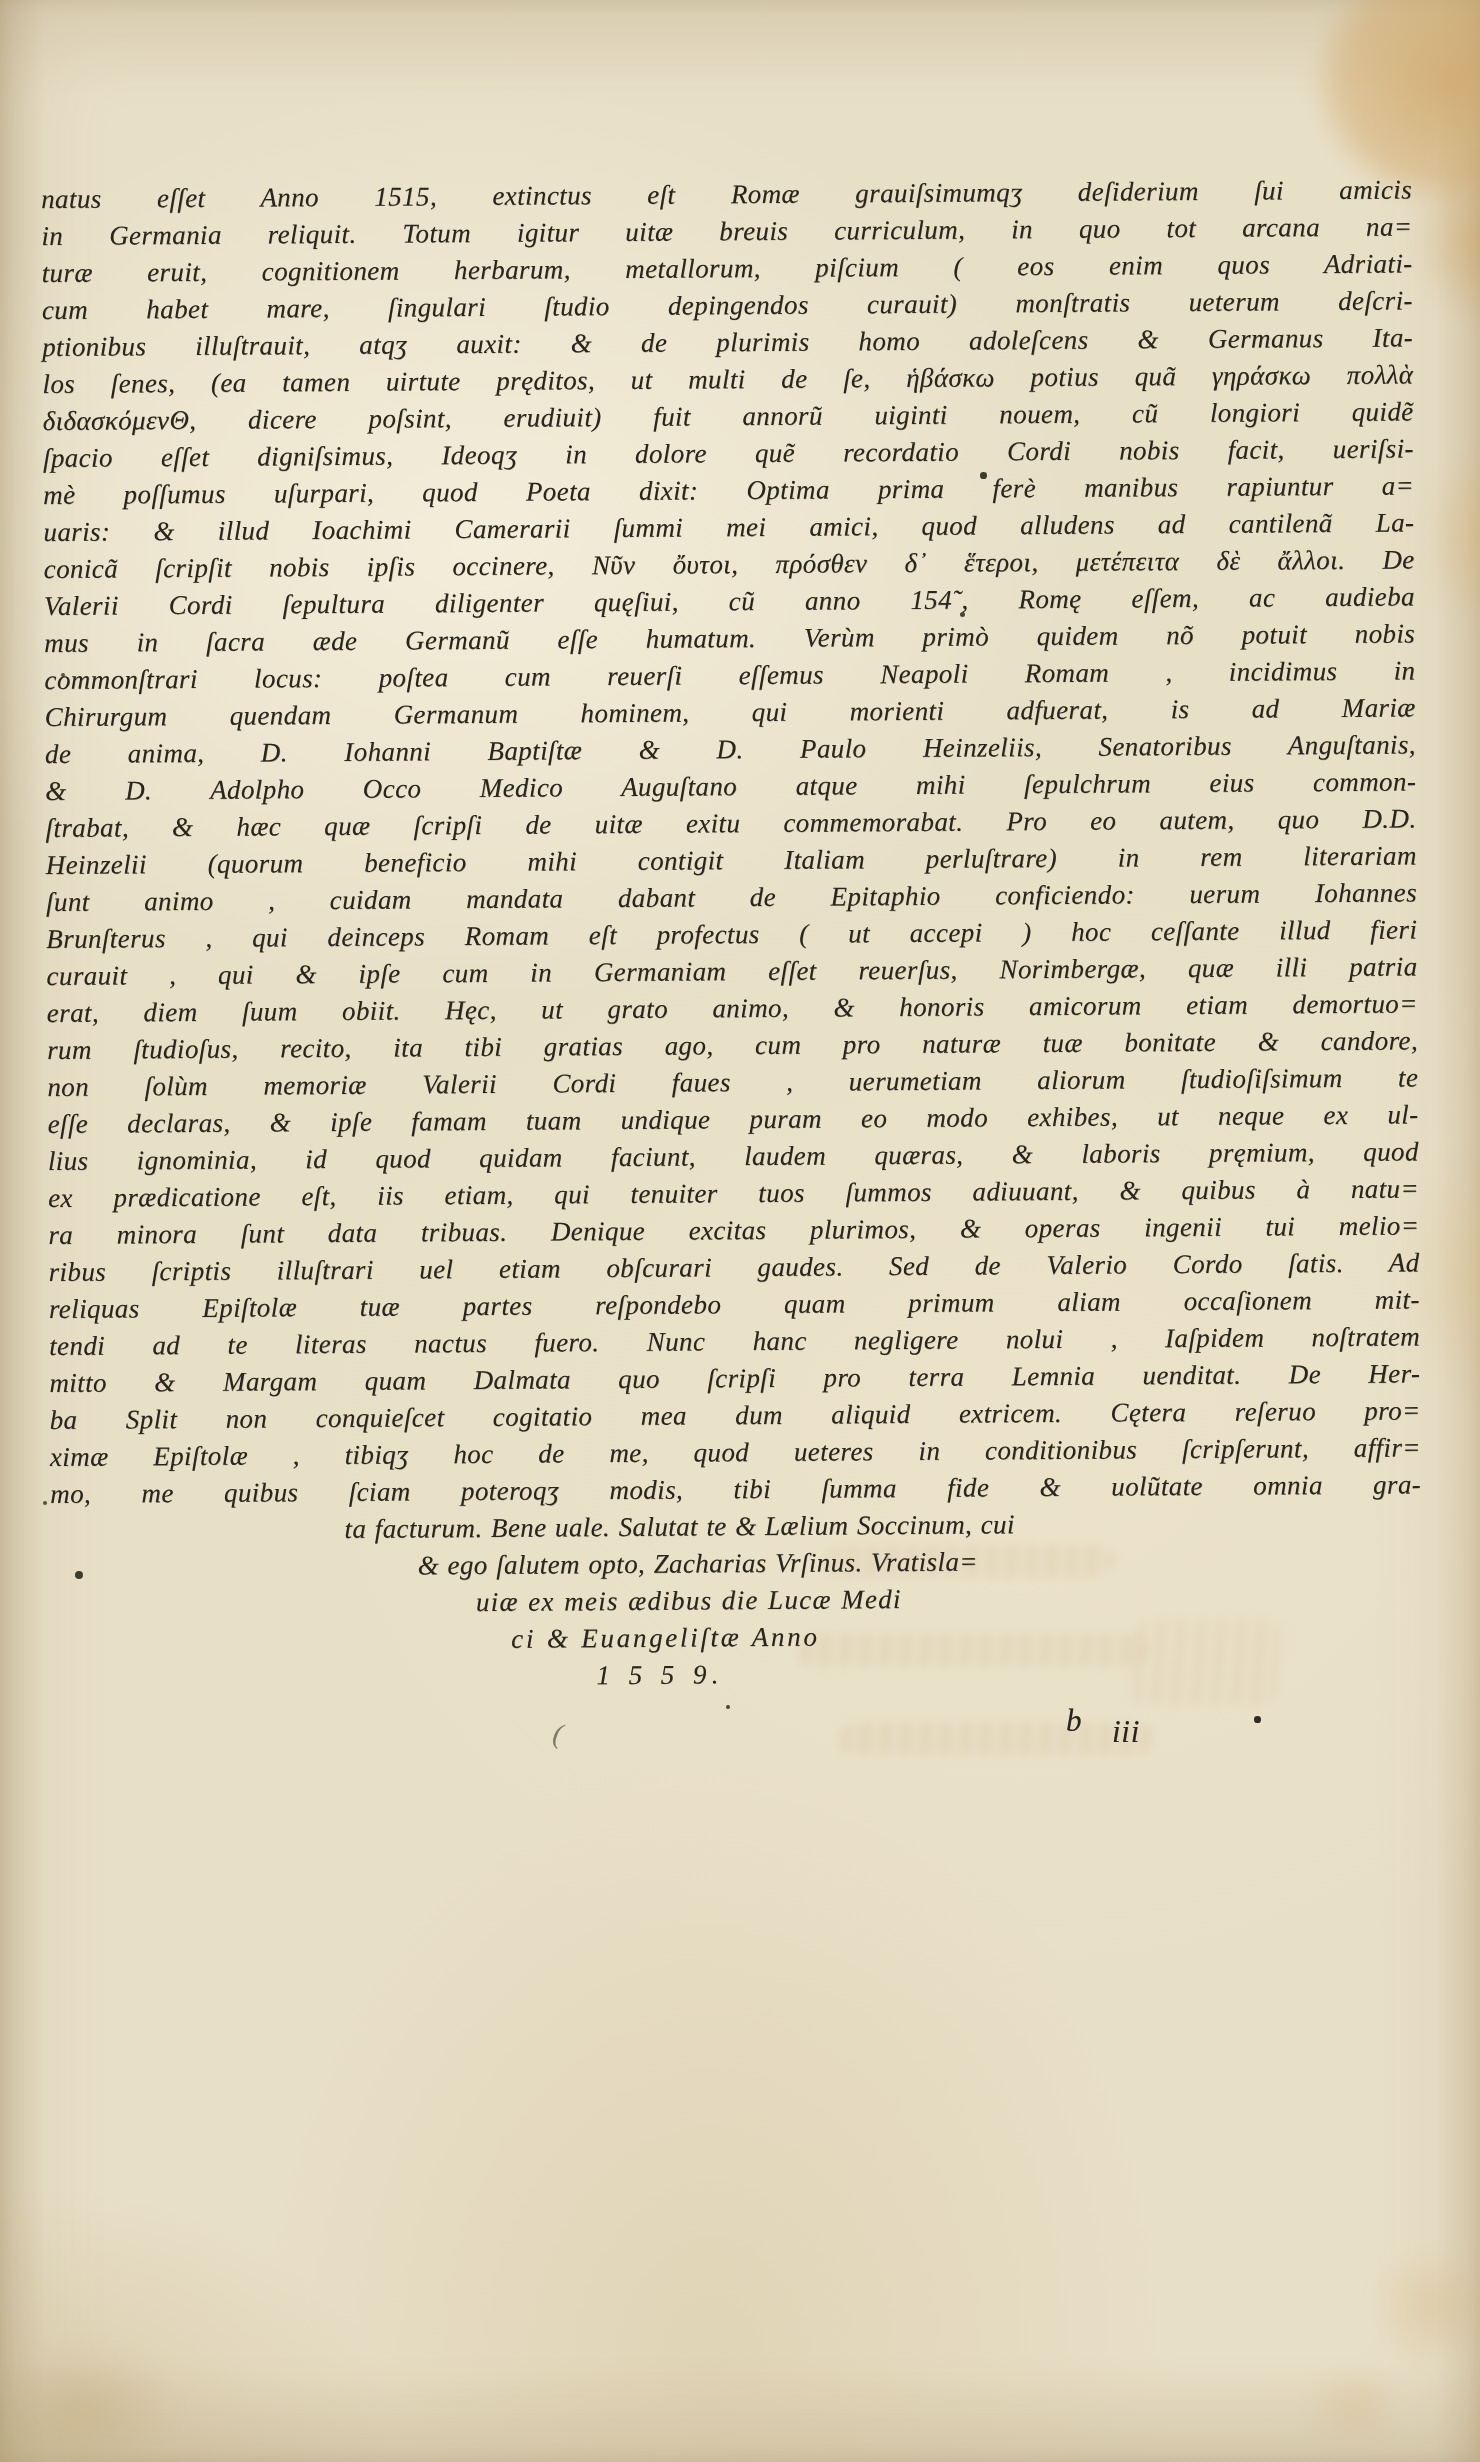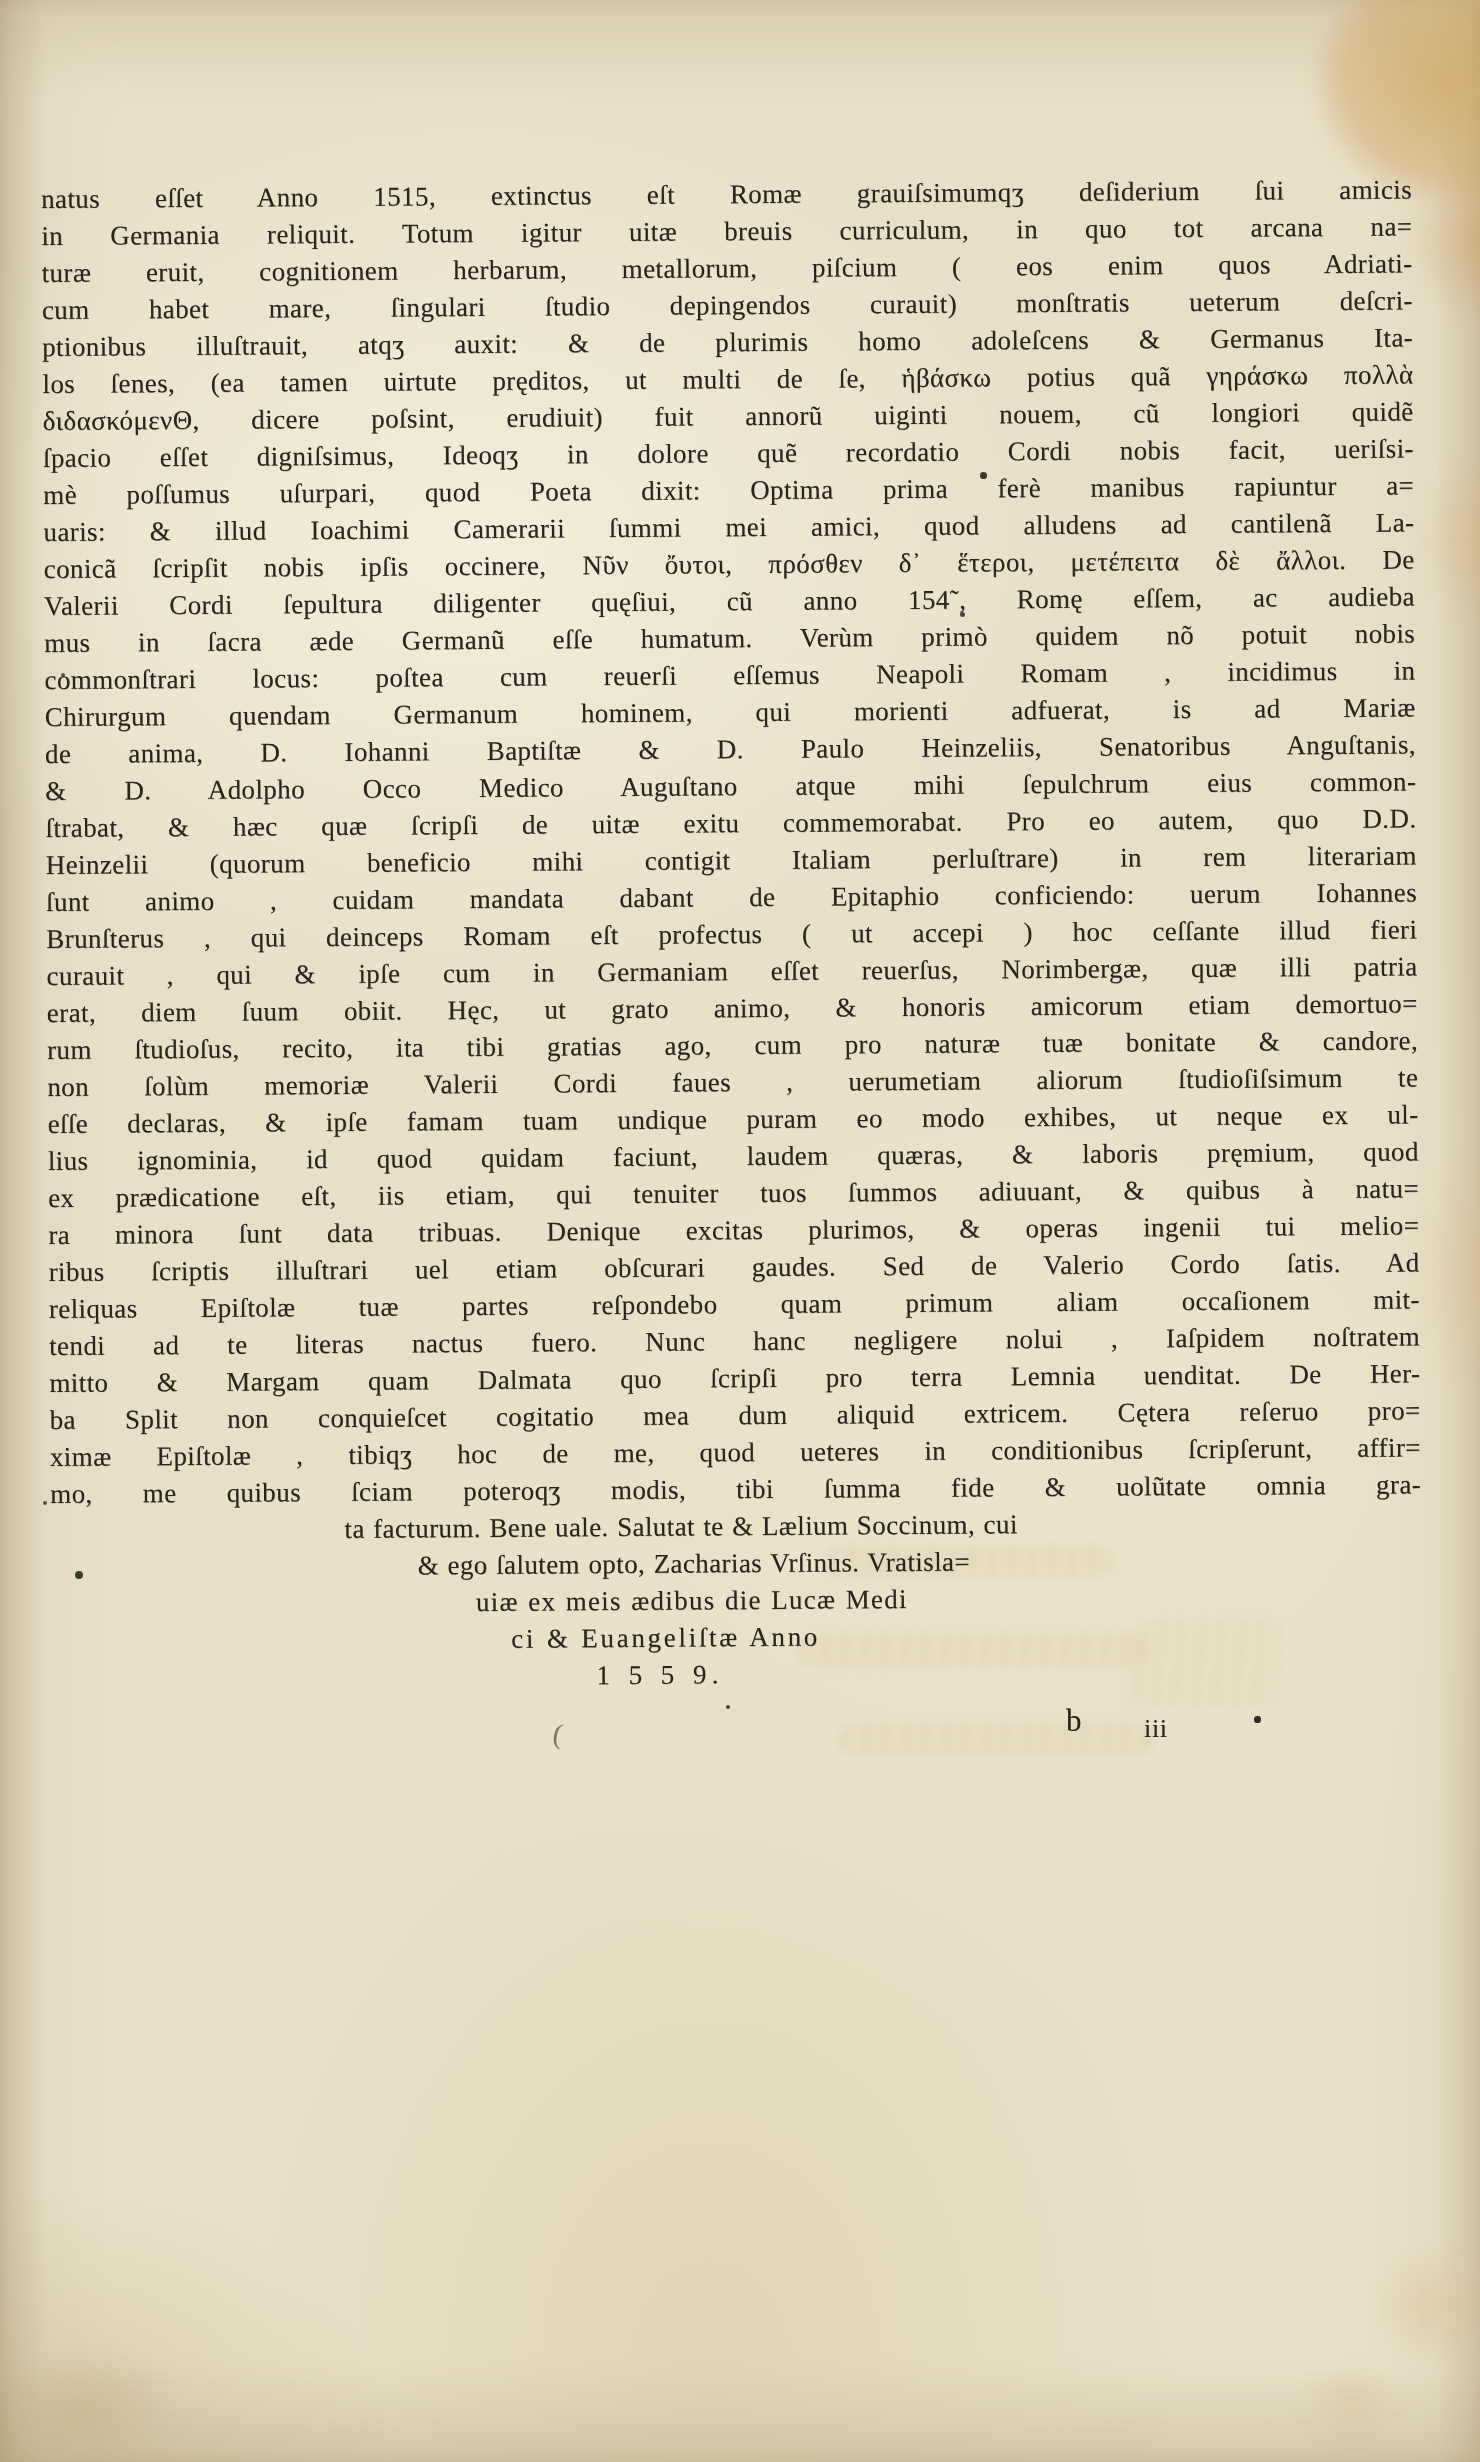--- a/index.html
+++ b/index.html
@@ -10,20 +10,21 @@
     background-color:#e8dfc7;
     background-image:
       radial-gradient(866px 666px at 32% 22%, rgba(255,251,236,.50), rgba(255,251,236,0) 70%),
       radial-gradient(1000px 800px at 68% 58%, rgba(238,229,204,.55), rgba(238,229,204,0) 75%),
       radial-gradient(666px 866px at 48% 96%, rgba(215,199,162,.45), rgba(215,199,162,0) 70%),
       radial-gradient(466px 333px at 3% 99%, rgba(190,168,122,.35), rgba(190,168,122,0) 75%),
       linear-gradient(90deg, rgba(150,125,80,.22) 0, rgba(150,125,80,0) 3%, rgba(150,125,80,0) 97%, rgba(172,142,96,.22) 100%),
       linear-gradient(0deg, rgba(160,135,90,.16) 0, rgba(160,135,90,0) 4%, rgba(160,135,90,0) 96%, rgba(160,135,90,.10) 100%);
     box-shadow: inset 0 0 107px rgba(130,105,60,.20), inset 0 0 16px rgba(130,105,60,.14);
     font-family:"Liberation Serif","DejaVu Serif",serif;
+    font-style:italic;
   }
   
   .stain{position:absolute;pointer-events:none;border-radius:50%;}
   .stain-tr1{left:1260px;top:-93px;width:373px;height:347px;
     background:radial-gradient(closest-side, rgba(205,160,92,.72), rgba(205,160,92,.42) 55%, rgba(205,160,92,0) 74%);
     filter:blur(6.7px);}
   .stain-tr2{left:1373px;top:113px;width:240px;height:253px;
     background:radial-gradient(closest-side, rgba(200,155,88,.55), rgba(200,155,88,0) 70%);
     filter:blur(8px);}
   .stain-r1{left:1393px;top:413px;width:173px;height:253px;
@@ -53,21 +54,21 @@
     transform:rotate(-0.4deg);transform-origin:0 0;
     color:#2a251c;
     font-size:27px;line-height:37px;
     letter-spacing:0.4px;word-spacing:1.3px;
     text-shadow:0.3px 0.4px 0.5px rgba(42,37,28,.38);
   }
   .tline{height:37px;white-space:nowrap;}
   .tline.just{white-space:normal;text-align:justify;text-align-last:justify;text-justify:inter-word;}
   .colophon-mark{position:absolute;color:#2a251c;text-shadow:0.3px 0.4px 0.5px rgba(42,37,28,.38);}
   #sig-b{left:1066px;top:1703px;font-size:31px;}
-  #sig-iii{left:1144px;top:1714px;font-size:26px;letter-spacing:0.7px;}
+  #sig-iii{left:1112px;top:1714px;font-size:31px;letter-spacing:0.7px;}
   #stray-paren{left:553px;top:1718px;font-size:28px;opacity:.55;transform:rotate(9deg);}
 </style>
 </head>
 <body>
 
 <div id="page">
 
   <div class="stain stain-tr1"></div>
   <div class="stain stain-tr2"></div>
   <div class="stain stain-r1"></div>

